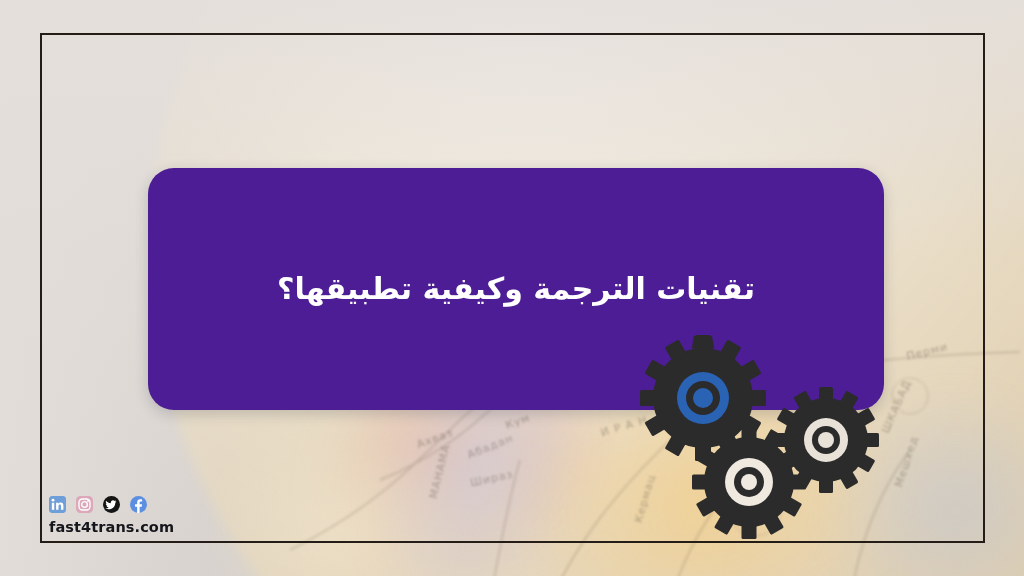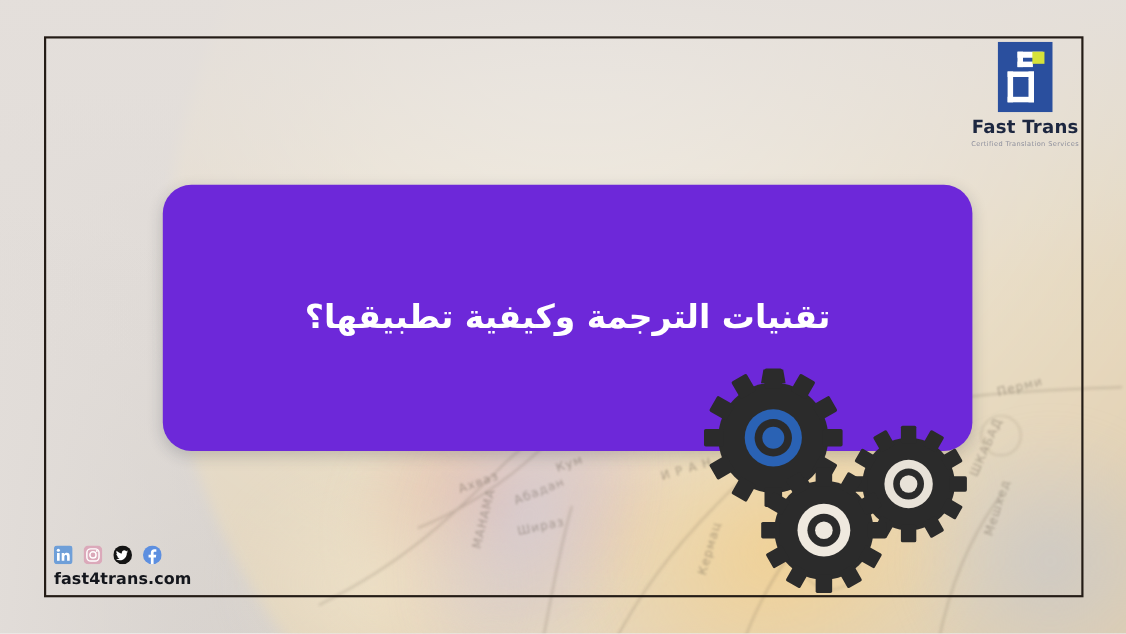--- a/index.html
+++ b/index.html
@@ -101,21 +101,21 @@
     pointer-events: none;
   }
 
   
   .title-card {
     position: absolute;
     left: 148px;
     top: 168px;
     width: 736px;
     height: 242px;
-    background: #6d28d9;
+    background: #4c1d95;
     border-radius: 26px;
     box-shadow: 0 4px 14px rgba(30,40,60,0.20);
     display: flex;
     align-items: center;
     justify-content: center;
   }
   .title-text {
     color: #ffffff;
     font-size: 30px;
     font-weight: bold;
@@ -311,40 +311,20 @@
           <rect x="-7.5" y="-57" width="15" height="17" rx="1.5" transform="rotate(300)"></rect>
           <rect x="-7.5" y="-57" width="15" height="17" rx="1.5" transform="rotate(330)"></rect>
         </g>
       </g>
       <circle cx="0" cy="0" r="24" fill="#efe9df"></circle>
       <circle cx="0" cy="0" r="15" fill="#2b2b2b"></circle>
       <circle cx="0" cy="0" r="8" fill="#efe9df"></circle>
     </g>
   </svg>
 
-  <div class="logo">
-    <svg class="logo-mark" viewBox="0 0 50 64">
-      <rect x="0" y="0" width="50" height="64" fill="#2a4f9e"></rect>
-
-      <rect x="18" y="9" width="23" height="5.5" fill="#ffffff"></rect>
-      <rect x="18" y="9" width="5" height="14" fill="#ffffff"></rect>
-      <rect x="18" y="18" width="14" height="5" fill="#ffffff"></rect>
-
-      <rect x="31.5" y="9" width="11" height="11" fill="#d6e23a"></rect>
-
-      <rect x="9" y="27" width="5" height="28" fill="#ffffff"></rect>
-      <rect x="9" y="50" width="24" height="5" fill="#ffffff"></rect>
-      <rect x="28" y="27" width="5" height="28" fill="#ffffff"></rect>
-      <rect x="9" y="27" width="24" height="5" fill="#ffffff"></rect>
-      <circle cx="30.5" cy="34" r="2.2" fill="#ffffff"></circle>
-      <rect x="29.6" y="36" width="1.8" height="9" fill="#ffffff"></rect>
-    </svg>
-    <div class="logo-name">Fast Trans</div>
-    <div class="logo-tagline">Certified Translation Services</div>
-  </div>
 
   <div class="footer">
     <div class="social-row">
 
       <svg class="social-ico" viewBox="0 0 24 24">
         <rect width="24" height="24" rx="3" fill="#6f9fd8"></rect>
         <rect x="4" y="9.5" width="3.4" height="10" fill="#ffffff"></rect>
         <circle cx="5.7" cy="5.9" r="2" fill="#ffffff"></circle>
         <path d="M10,9.5 h3.2 v1.5 c0.8,-1.3 2.2,-1.8 3.5,-1.8 c2.4,0 3.6,1.5 3.6,4.2 v6.1 h-3.4 v-5.4 c0,-1.4 -0.5,-2.1 -1.6,-2.1 c-1.2,0 -1.9,0.8 -1.9,2.2 v5.3 H10 Z" fill="#ffffff"></path>
       </svg>

